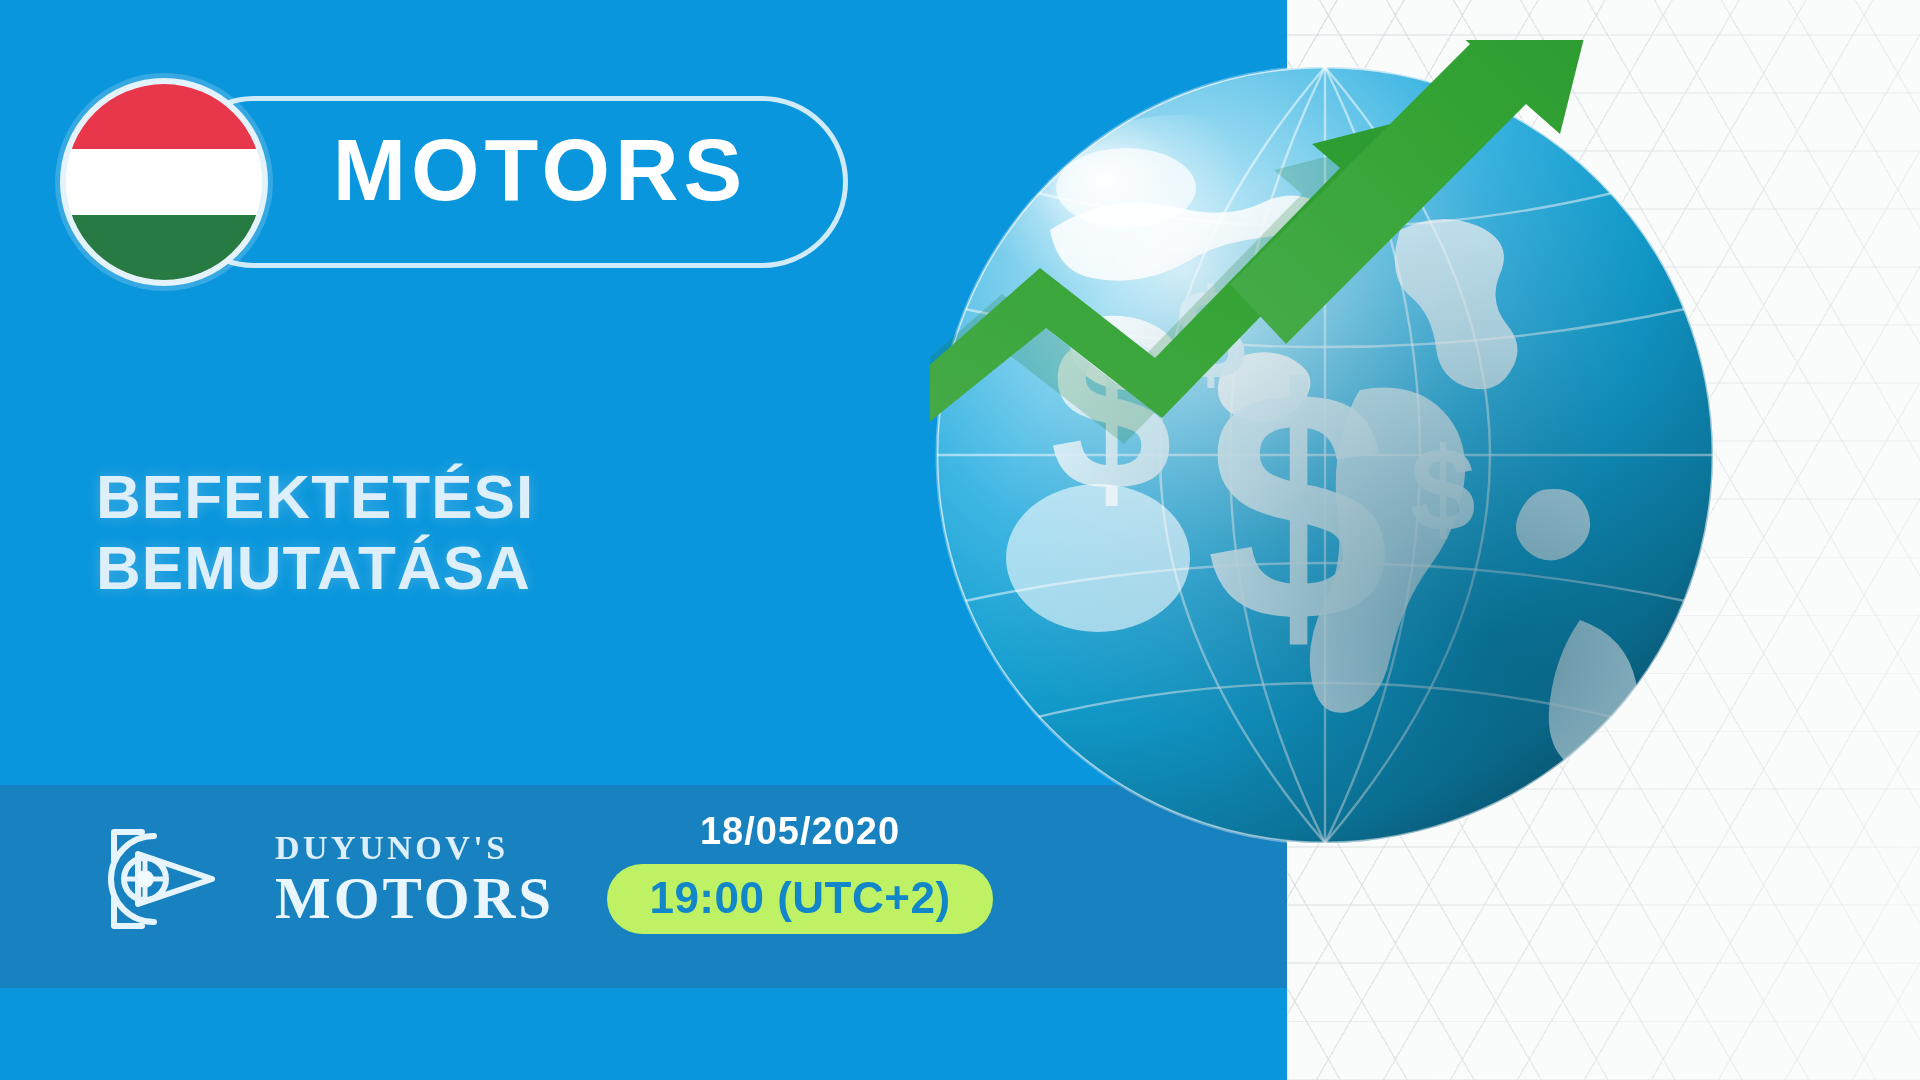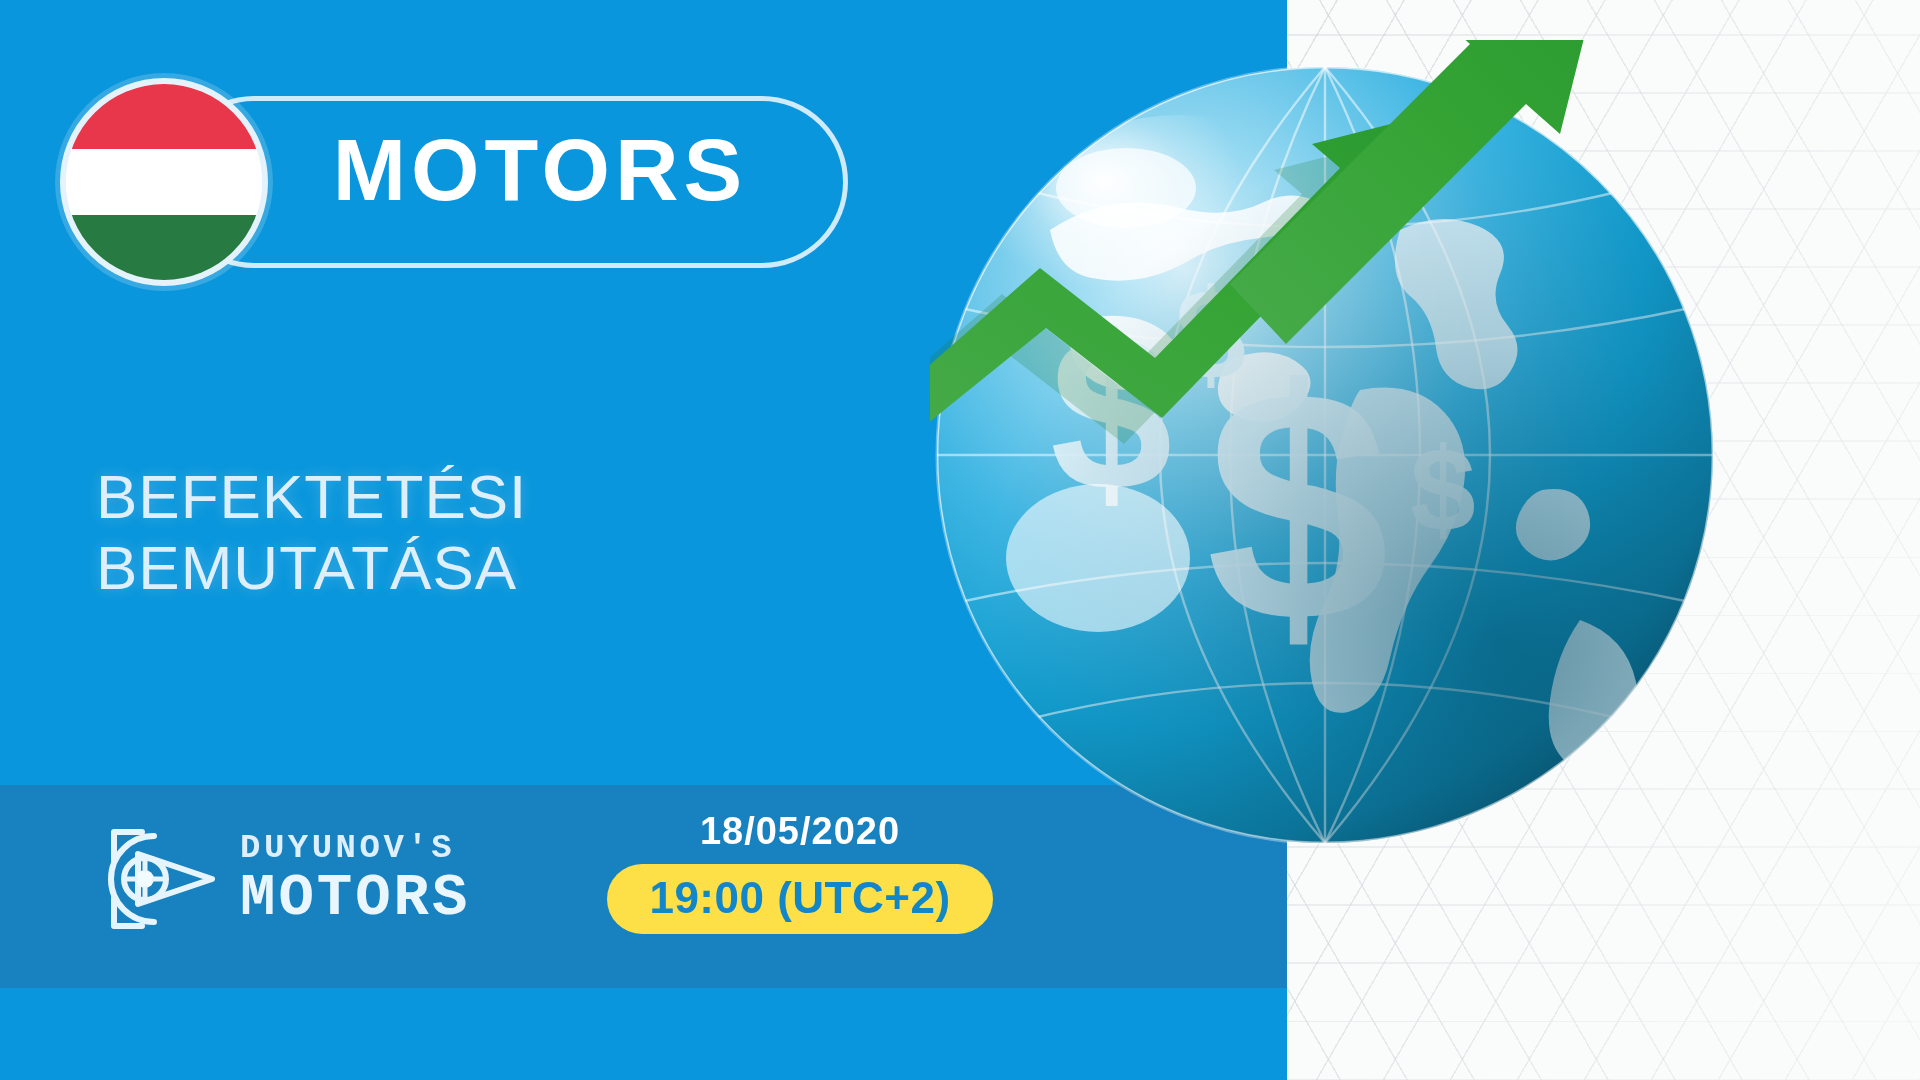--- a/index.html
+++ b/index.html
@@ -101,35 +101,36 @@
     position: absolute;
     left: 96px; top: 462px;
     color: #ddeffb;
     font-size: 62px;
     line-height: 1.14;
     letter-spacing: 1px;
     font-weight: 400;
     font-family: "Liberation Sans", sans-serif;
     text-shadow: 0 0 14px rgba(255,255,255,.22);
   }
-  .headline span { display: block; }
+  .headline span { display: block; font-weight: bold; }
 
   
   .brand {
     position: absolute;
     left: 92px; top: 820px;
     display: flex;
     align-items: center;
     gap: 20px;
   }
   .brand-logo { width: 128px; height: 118px; flex: none; }
   .brand-text {
     color: #ddeffb;
-    font-family: Liberation Mono, monospace;
+    font-family: Liberation Serif, serif;
     line-height: 1.0;
+    margin-left: 35px;
   }
   .brand-text .l1 {
     display: block;
     font-size: 34px;
     font-weight: bold;
     letter-spacing: 3.5px;
   }
   .brand-text .l2 {
     display: block;
     font-size: 59px;
@@ -151,21 +152,21 @@
     font-weight: bold;
     letter-spacing: 1px;
     line-height: 1;
     font-family: "Liberation Sans", sans-serif;
   }
   .schedule-time {
     display: inline-block;
     margin-top: 14px;
     padding: 12px 42px 14px;
     border-radius: 40px;
-    background: #fde047;
+    background: #bef264;
     color: #1186c9;
     font-size: 44px;
     font-weight: bold;
     letter-spacing: .5px;
     line-height: 1;
     font-family: "Liberation Sans", sans-serif;
   }
 
   
   .globe-wrap {

